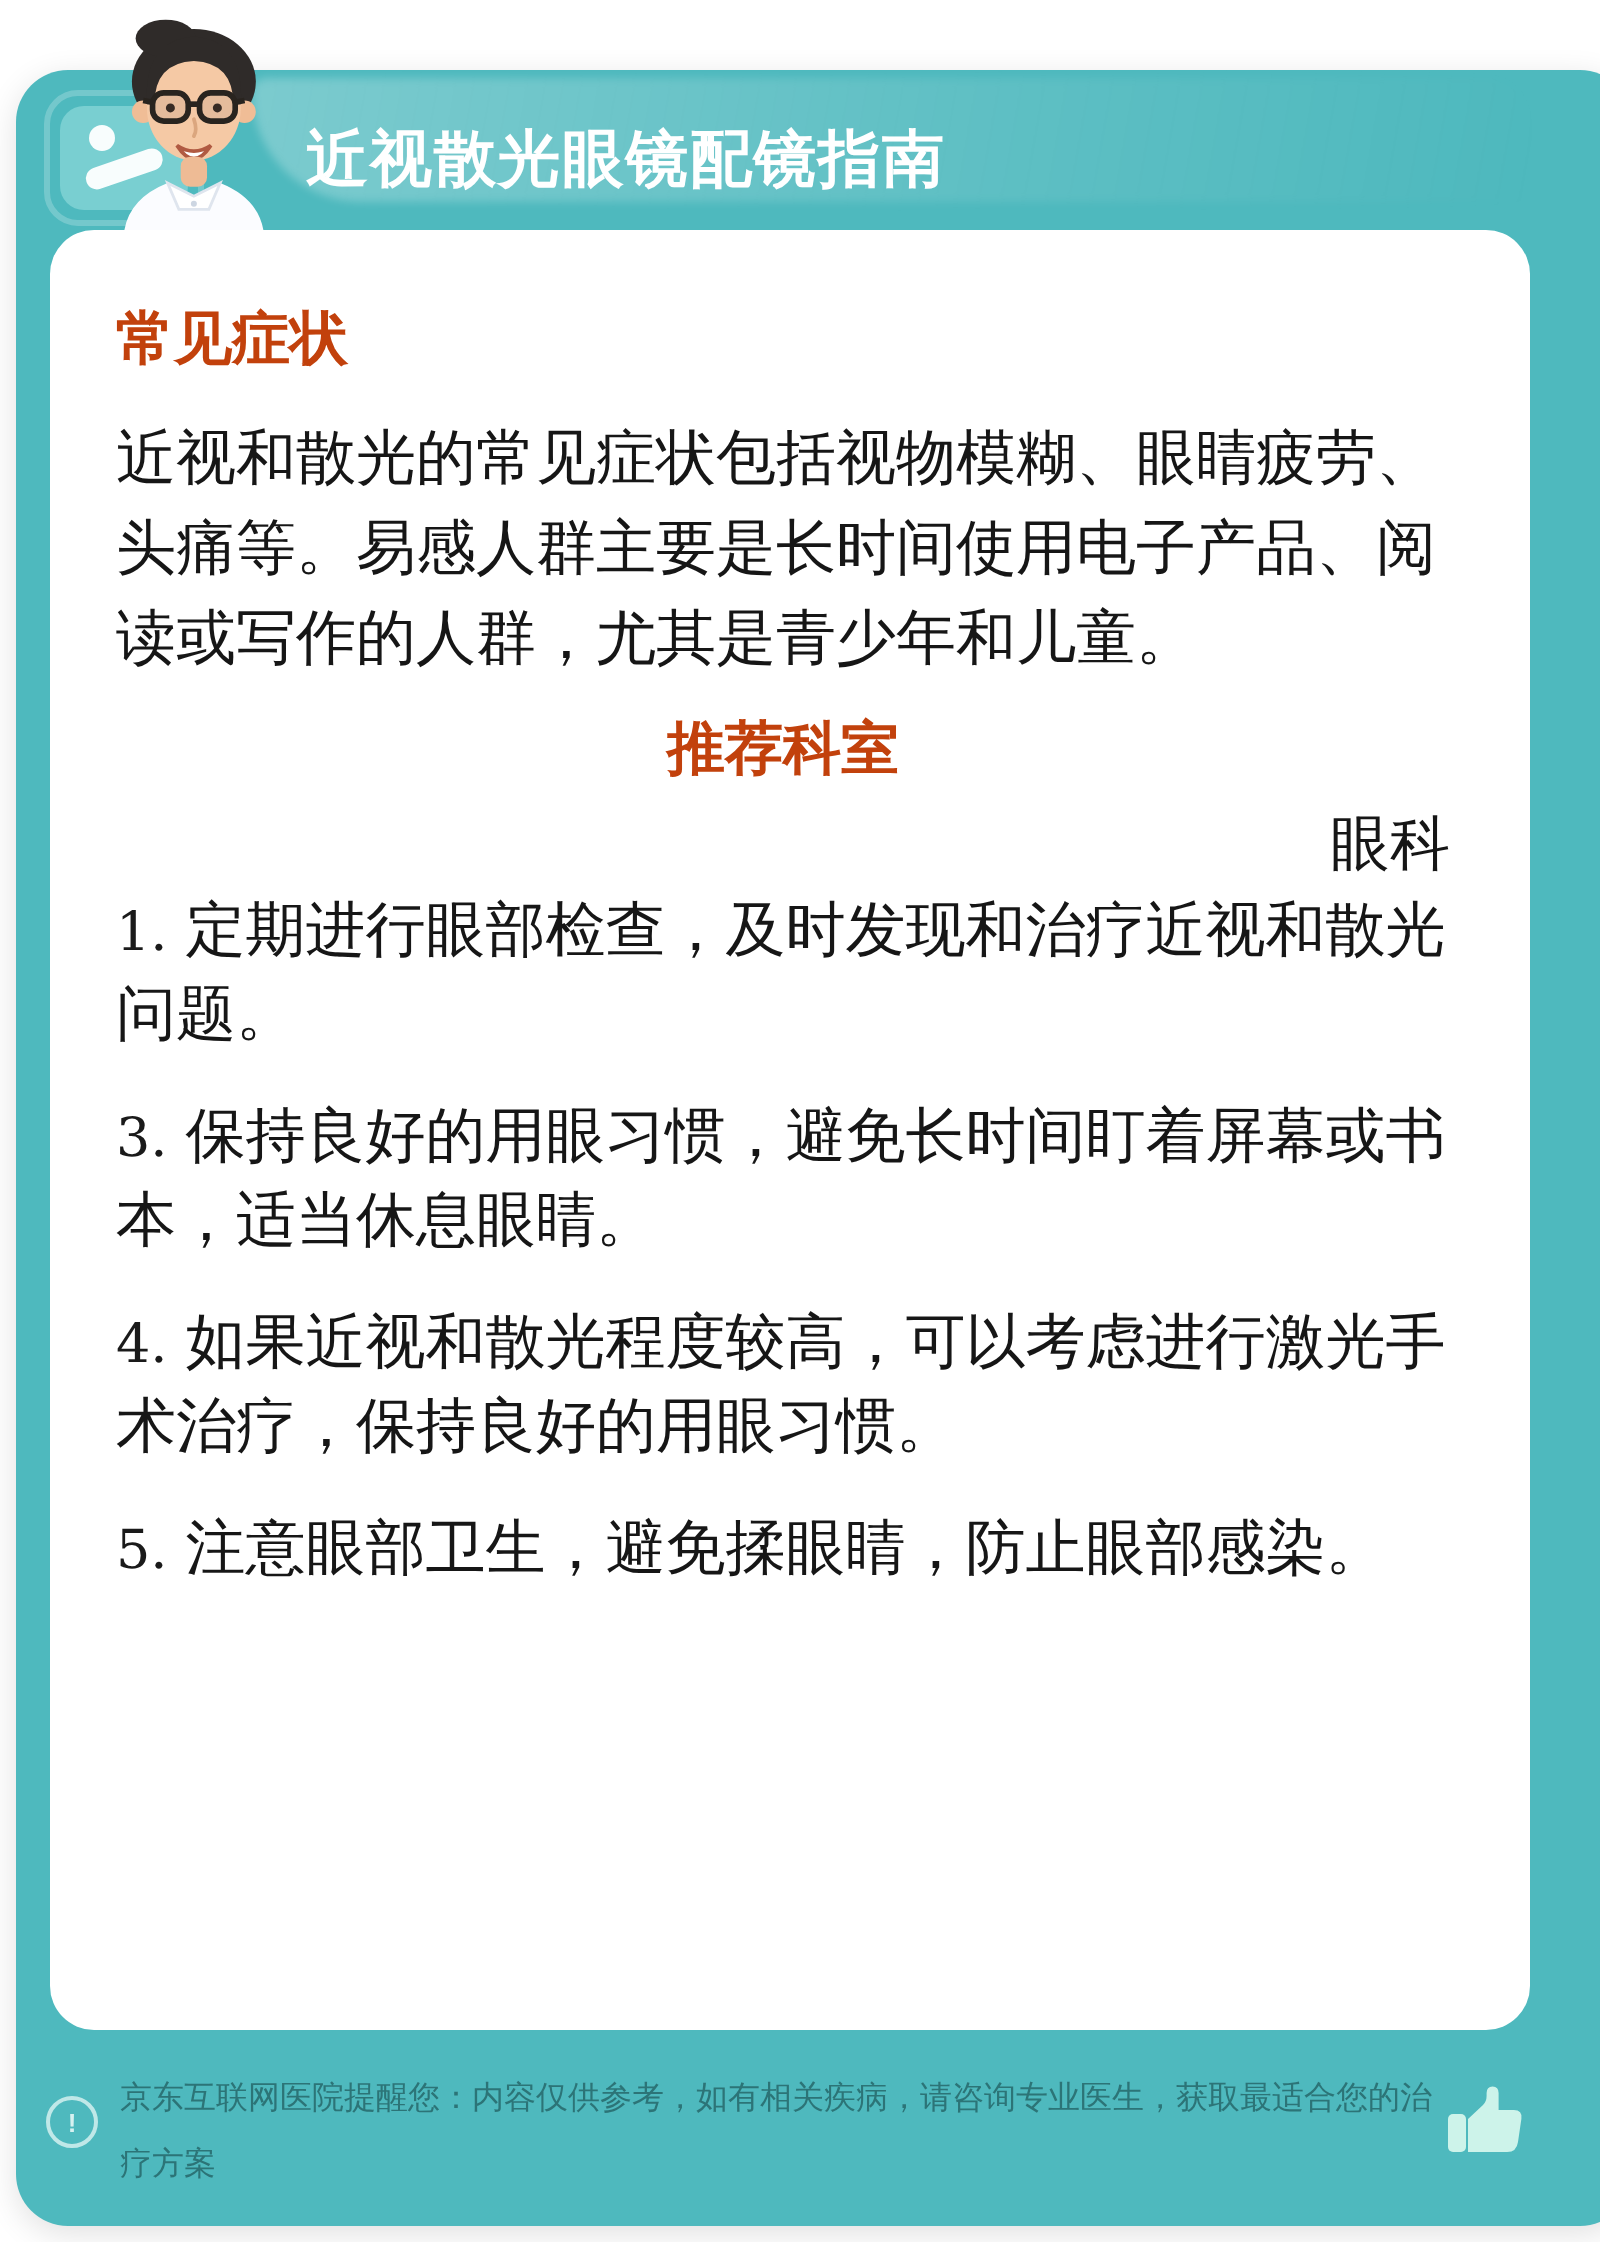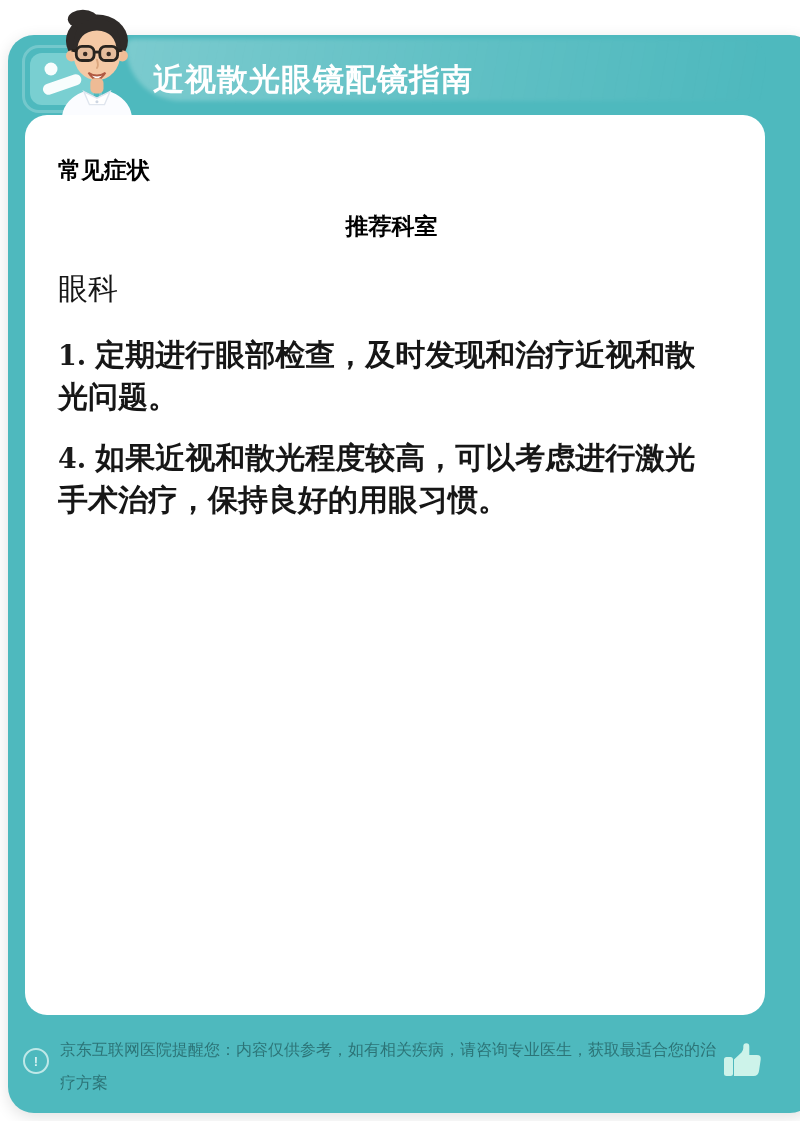--- a/index.html
+++ b/index.html
@@ -38,29 +38,29 @@
     font-size:31px;font-weight:700;color:#ffffff;letter-spacing:1px;
     white-space:nowrap;
   }
   
   .card{
     position:absolute;left:17px;top:80px;width:740px;height:900px;
     background:#ffffff;border-radius:22px;
     box-sizing:border-box;padding:32px 40px 0 33px;overflow:hidden;
   }
   .card h2{
-    margin:0;font-size:23px;line-height:46px;font-weight:700;color:#000000;
+    margin:0;font-size:29px;line-height:46px;font-weight:700;color:#c2410c;
   }
   .card p.body{
     margin:14px 0 0 0;font-size:30px;line-height:45px;color:#161616;
   }
   .card h2.h-dept{margin-top:10px;text-align:center;}
-  .card p.dept{margin-top:17px;}
+  .card p.dept{margin-top:2px;text-align:right;}
   .card h2.h-care{margin-top:12px;}
-  .list{margin-top:23px;font-weight:bold;}
+  .list{}
   .item{
     margin:0 0 20px 0;font-size:30px;line-height:41px;color:#161616;
   }
   .item .num{
     font-family:"DejaVu Serif","Liberation Serif",serif;
     font-size:27px;margin-right:9px;color:#1a1a1a;
   }
   
   .footer{position:absolute;left:0;right:0;top:980px;height:98px;}
   .info{
@@ -121,28 +121,31 @@
       <path d="M14,115 Q17,98 37,90 L51,97 L65,90 Q85,98 88,115 Z" fill="#fbfcff"></path>
       <path d="M37,90 L51,97 L65,90 L59,104 L43,104 Z" fill="#ffffff" stroke="#dfe5ee" stroke-width="1.5"></path>
       <circle cx="51" cy="101" r="1.6" fill="#cdd6e2"></circle>
     </svg>
   </div>
 
   <div class="title">近视散光眼镜配镜指南</div>
 
   <div class="card">
     <h2>常见症状</h2>
+    <p class="body">近视和散光的常见症状包括视物模糊、眼睛疲劳、头痛等。易感人群主要是长时间使用电子产品、阅读或写作的人群，尤其是青少年和儿童。</p>
 
     <h2 class="h-dept">推荐科室</h2>
     <p class="body dept">眼科</p>
 
 
     <div class="list">
       <p class="item"><span class="num">1.</span><span>定期进行眼部检查，及时发现和治疗近视和散光问题。</span></p>
+      <p class="item"><span class="num">3.</span><span>保持良好的用眼习惯，避免长时间盯着屏幕或书本，适当休息眼睛。</span></p>
       <p class="item"><span class="num">4.</span><span>如果近视和散光程度较高，可以考虑进行激光手术治疗，保持良好的用眼习惯。</span></p>
+      <p class="item"><span class="num">5.</span><span>注意眼部卫生，避免揉眼睛，防止眼部感染。</span></p>
     </div>
   </div>
 
   <div class="footer">
     <span class="info">
         <i>!</i>
       </span>
     <p class="disc">京东互联网医院提醒您：内容仅供参考，如有相关疾病，请咨询专业医生，获取最适合您的治疗方案</p>
     <span class="thumb">
       <svg viewBox="0 0 44 44">

